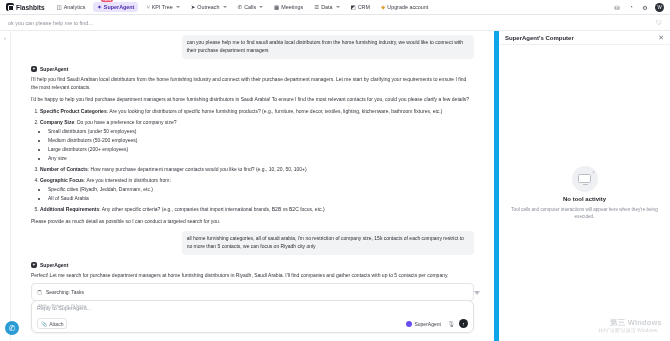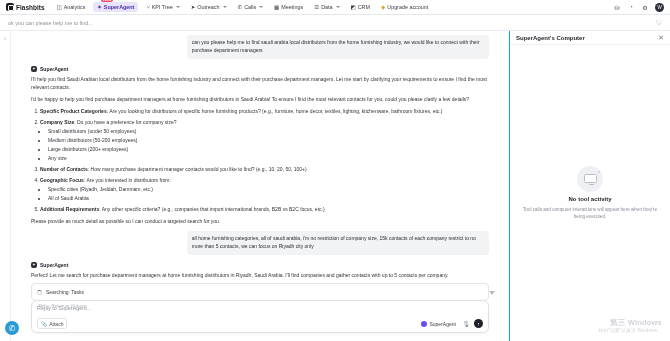--- a/index.html
+++ b/index.html
@@ -168,22 +168,22 @@
   }
   .model-avatar { width:6px;height:6px;border-radius:50%;background:#6a4df0; }
   .mic-btn { font-size:6px; color:#6c717a; }
   .send-btn {
     width:9px;height:9px;border-radius:50%;background:#1e2127;
     display:flex;align-items:center;justify-content:center;color:#fff;font-size:5px;
   }
 
   
   .rightpanel {
-    width: 161px;
-    border-left: 1px solid #0ea5e9;
+    width: 176px;
+    border-left: 5px solid #0ea5e9;
     background:#fff;
     position:relative;
     display:flex; flex-direction:column;
   }
   .rp-head {
     height: 14px; display:flex; align-items:center; padding: 0 6px;
     border-bottom: 1px solid #f0f0f2;
   }
   .rp-title { font-size:6px; font-weight:bold; color:#1f2228; }
   .rp-close { margin-left:auto; font-size:7px; color:#7b808a; }

